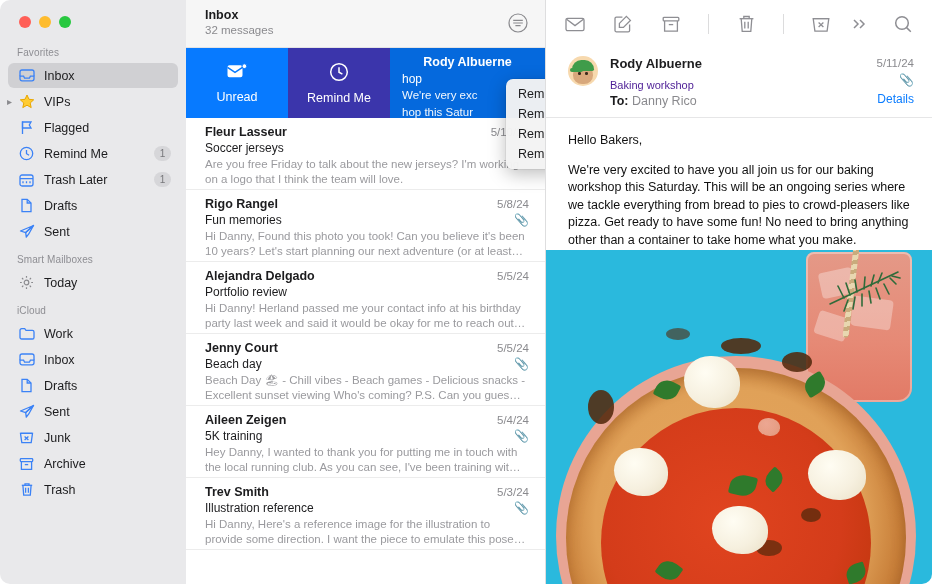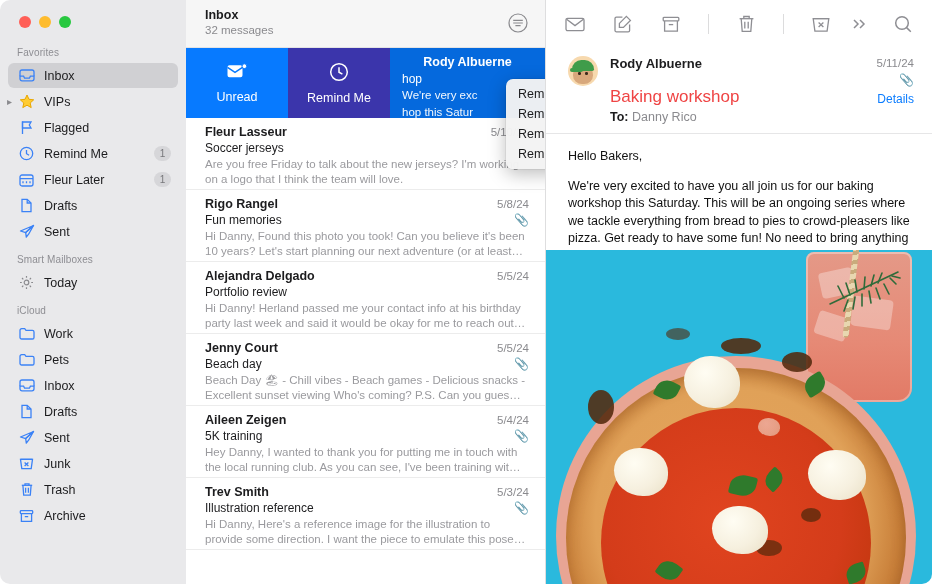--- a/index.html
+++ b/index.html
@@ -221,21 +221,21 @@
     position: relative;
     overflow: hidden;
   }
   .av-face { position: absolute; left: 5px; top: 9px; width: 20px; height: 19px; border-radius: 50% 50% 45% 45%; background: #d8a87c; }
   .av-cap  { position: absolute; left: 4px; top: 4px; width: 22px; height: 11px; border-radius: 11px 11px 2px 2px; background: #3f9c4a; }
   .av-brim { position: absolute; left: 2px; top: 12px; width: 13px; height: 4px; border-radius: 3px; background: #3f9c4a; }
   .av-eye  { position: absolute; top: 16px; width: 2.5px; height: 2.5px; border-radius: 50%; background: #3b2a1b; }
   .av-eye.l { left: 10px; } .av-eye.r { left: 17px; }
   .r-meta { flex: 1; min-width: 0; }
   .r-from { font-size: 13px; font-weight: 700; color: #1c1c1e; }
-  .r-subject { font-size: 17px; color: #ef4444; margin-top: 16px; }
+  .r-subject { font-size: 11px; color: #4c1d95; margin-top: 8px; }
   .r-to { font-size: 12.5px; color: #8a8a8e; margin-top: 3px; }
   .r-to b { color: #1c1c1e; font-weight: 700; }
   .r-right { text-align: right; flex: 0 0 auto; padding-top: 1px; }
   .r-date { font-size: 11.5px; color: #8a8a8e; }
   .r-clip { color: #b0b0b4; font-size: 12px; margin-top: 4px; }
   .r-details { font-size: 12px; color: #0a7cff; margin-top: 5px; }
 
   .r-body {
     padding: 14px 20px 10px 22px;
     font-size: 12.5px;
@@ -373,21 +373,21 @@
     </div>
 
     <div class="sb-row">
       <span class="sb-ico">
           <svg width="15" height="14" viewBox="0 0 15 14" fill="none" stroke="#3b82f6" stroke-width="1.3">
             <rect x="1" y="2" width="13" height="11" rx="2"></rect>
             <path d="M1 5.6h13"></path>
             <path d="M4 8.2v2M7.5 8.2v2M11 8.2v2"></path>
           </svg>
         </span>
-      <span class="sb-label">Fleur Later</span>
+      <span class="sb-label">Trash Later</span>
       <span class="sb-badge">1</span>
     </div>
 
     <div class="sb-row">
       <span class="sb-ico">
           <svg width="13" height="15" viewBox="0 0 13 15" fill="none" stroke="#3b82f6" stroke-width="1.3">
             <path d="M2 1.3h5.2L11 5v8.7H2z"></path>
             <path d="M7.2 1.3V5H11"></path>
           </svg>
         </span>
@@ -421,28 +421,20 @@
 
     <div class="sb-row">
       <span class="sb-ico">
           <svg width="16" height="13" viewBox="0 0 16 13" fill="none" stroke="#3b82f6" stroke-width="1.3">
             <path d="M1 3.3a1.6 1.6 0 0 1 1.6-1.6h3.1l1.3 1.6h6.4A1.6 1.6 0 0 1 15 4.9v5.5a1.6 1.6 0 0 1-1.6 1.6H2.6A1.6 1.6 0 0 1 1 10.4z"></path>
           </svg>
         </span>
       <span class="sb-label">Work</span>
     </div>
 
-    <div class="sb-row">
-      <span class="sb-ico">
-          <svg width="16" height="13" viewBox="0 0 16 13" fill="none" stroke="#3b82f6" stroke-width="1.3">
-            <path d="M1 3.3a1.6 1.6 0 0 1 1.6-1.6h3.1l1.3 1.6h6.4A1.6 1.6 0 0 1 15 4.9v5.5a1.6 1.6 0 0 1-1.6 1.6H2.6A1.6 1.6 0 0 1 1 10.4z"></path>
-          </svg>
-        </span>
-      <span class="sb-label">Pets</span>
-    </div>
 
     <div class="sb-row">
       <span class="sb-ico">
           <svg width="16" height="13" viewBox="0 0 16 13" fill="none" stroke="#3b82f6" stroke-width="1.3">
             <path d="M1 7.2V3a2 2 0 0 1 2-2h10a2 2 0 0 1 2 2v4.2"></path>
             <path d="M1 7.2h3.6l1 2h4.8l1-2H15v2.6a2 2 0 0 1-2 2H3a2 2 0 0 1-2-2z"></path>
           </svg>
         </span>
       <span class="sb-label">Inbox</span>
     </div>
@@ -469,43 +461,43 @@
 
     <div class="sb-row">
       <span class="sb-ico">
           <svg width="15" height="14" viewBox="0 0 15 14" fill="none" stroke="#3b82f6" stroke-width="1.3">
             <path d="M1.5 2.3h12l-1.3 9.4H2.8z"></path>
             <path d="M1.5 2.3h12"></path>
             <path d="M5.6 5.5l3.8 3.4M9.4 5.5L5.6 8.9"></path>
           </svg>
         </span>
       <span class="sb-label">Junk</span>
+    </div>
+
+    <div class="sb-row">
+      <span class="sb-ico">
+          <svg width="15" height="14" viewBox="0 0 15 14" fill="none" stroke="#3b82f6" stroke-width="1.3">
+            <rect x="1.3" y="1.6" width="12.4" height="3" rx="0.8"></rect>
+            <path d="M2.4 4.6v7.8h10.2V4.6"></path>
+            <path d="M5.8 7.6h3.4"></path>
+          </svg>
+        </span>
+      <span class="sb-label">Archive</span>
     </div>
 
     <div class="sb-row">
       <span class="sb-ico">
           <svg width="14" height="15" viewBox="0 0 14 15" fill="none" stroke="#3b82f6" stroke-width="1.3">
             <path d="M1.8 3.3h10.4"></path>
             <path d="M5 3.3V1.8h4v1.5"></path>
             <path d="M2.9 3.3l.8 9.9h6.6l.8-9.9"></path>
             <path d="M5.6 5.8v5M8.4 5.8v5"></path>
           </svg>
         </span>
       <span class="sb-label">Trash</span>
-    </div>
-
-    <div class="sb-row">
-      <span class="sb-ico">
-          <svg width="15" height="14" viewBox="0 0 15 14" fill="none" stroke="#3b82f6" stroke-width="1.3">
-            <rect x="1.3" y="1.6" width="12.4" height="3" rx="0.8"></rect>
-            <path d="M2.4 4.6v7.8h10.2V4.6"></path>
-            <path d="M5.8 7.6h3.4"></path>
-          </svg>
-        </span>
-      <span class="sb-label">Archive</span>
     </div>
   </div>
 
   <div class="list">
     <div class="list-header">
       <div class="list-title">Inbox</div>
       <div class="list-count">32 messages</div>
       <div class="filter-btn">
         <svg width="22" height="22" viewBox="0 0 22 22" fill="none" stroke="#8a8a8e" stroke-width="1.2">
             <circle cx="11" cy="11" r="9"></circle>

